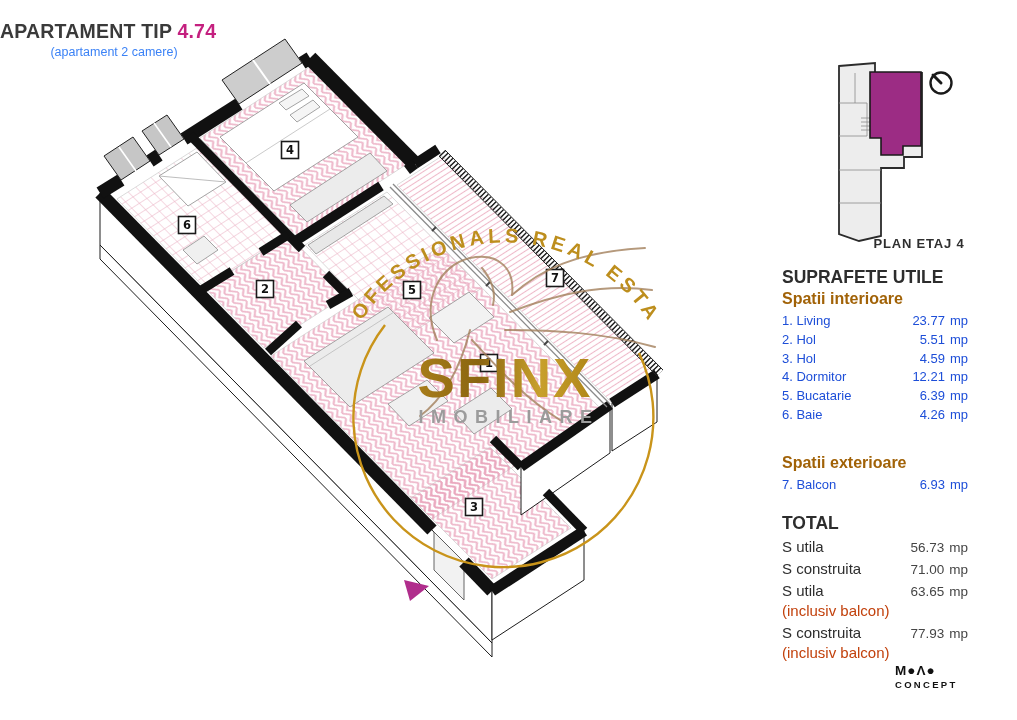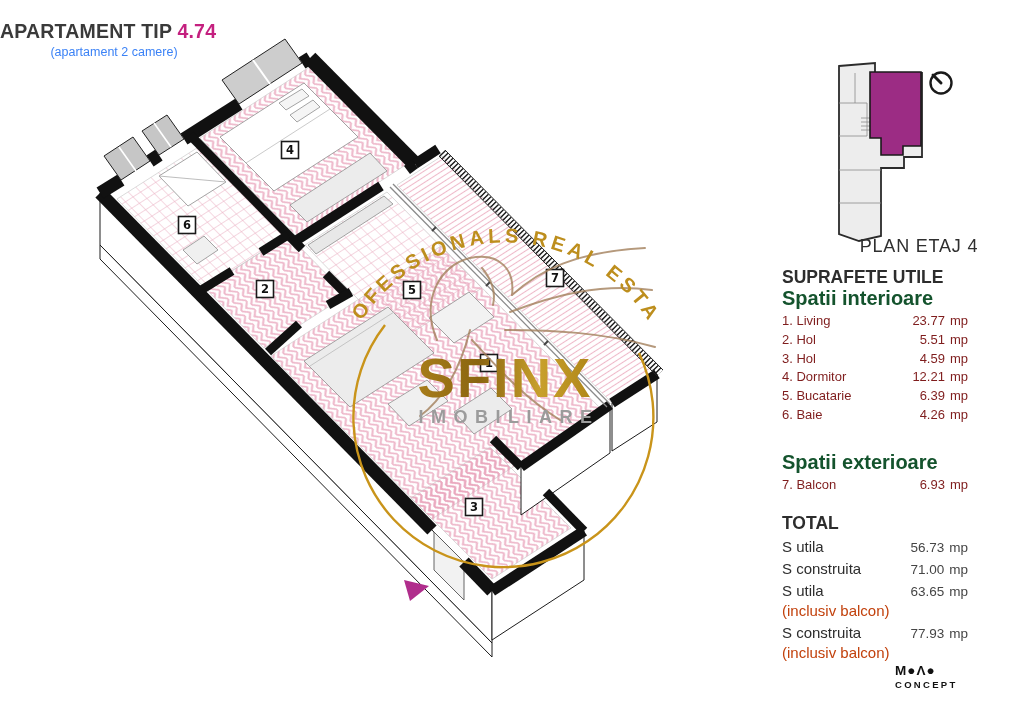--- a/index.html
+++ b/index.html
@@ -5,26 +5,26 @@
   html,body{margin:0;padding:0;background:#ffffff;}
   body{width:1017px;height:720px;position:relative;overflow:hidden;
        font-family:"Liberation Sans","DejaVu Sans",sans-serif;color:#2e2e2e;}
   #plan-svg{position:absolute;left:0;top:0;}
   .title-line{position:absolute;left:0;top:20px;width:228px;font-size:19.5px;font-weight:600;
               color:#3a3a3a;white-space:nowrap;letter-spacing:.2px;}
   .title-num{color:#c4207f;}
   .subtitle{position:absolute;left:0;top:45px;width:228px;text-align:center;font-size:12.5px;color:#3b82f6;}
   #miniplan{position:absolute;left:825px;top:58px;}
   .plan-caption{position:absolute;left:849px;top:236px;width:140px;text-align:center;
-                font-size:18px;letter-spacing:.8px;color:#2f2f2f;}
+                font-size:13px;letter-spacing:.8px;color:#2f2f2f;font-weight:bold;}
   .areas{position:absolute;left:782px;top:266px;width:186px;}
   .h-big{font-size:17.5px;font-weight:600;color:#2d2d2d;line-height:22px;}
-  .h-sub{font-size:20px;font-weight:600;color:#14532d;line-height:21px;margin-bottom:4px;}
+  .h-sub{font-size:16px;font-weight:600;color:#a16207;line-height:21px;margin-bottom:4px;}
   .row{display:flex;justify-content:space-between;align-items:baseline;height:18.8px;
-       font-size:13px;color:#7f1d1d;}
+       font-size:13px;color:#1d4ed8;}
   .row .lab{white-space:nowrap;}
   .vcell{display:flex;gap:5px;align-items:baseline;}
   .vcell .v{min-width:42px;text-align:right;}
   .ext{position:absolute;left:782px;top:452px;width:186px;}
   .tot{position:absolute;left:782px;top:512px;width:186px;}
   .trow{display:flex;justify-content:space-between;align-items:baseline;
         font-size:15px;color:#2d2d2d;margin-bottom:5px;}
   .trow .vcell{font-size:13.5px;color:#454545;}
   .tnote{font-size:15px;color:#c2410c;margin:-2px 0 5px 0;}
   .tnote:empty{display:none;margin:0;}

